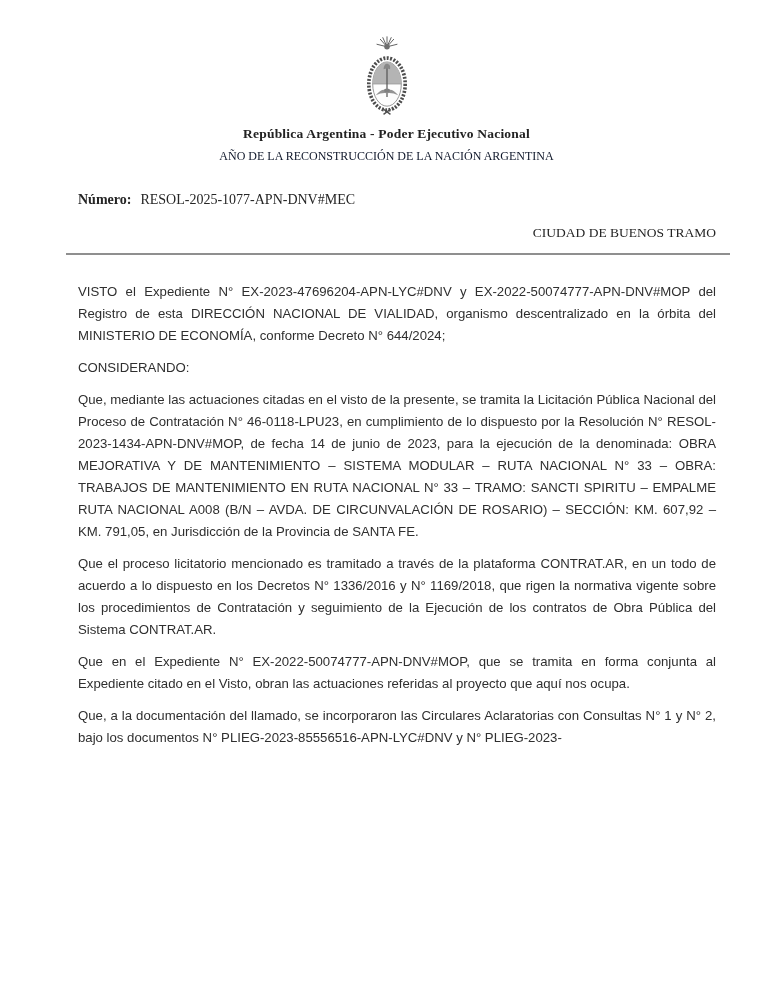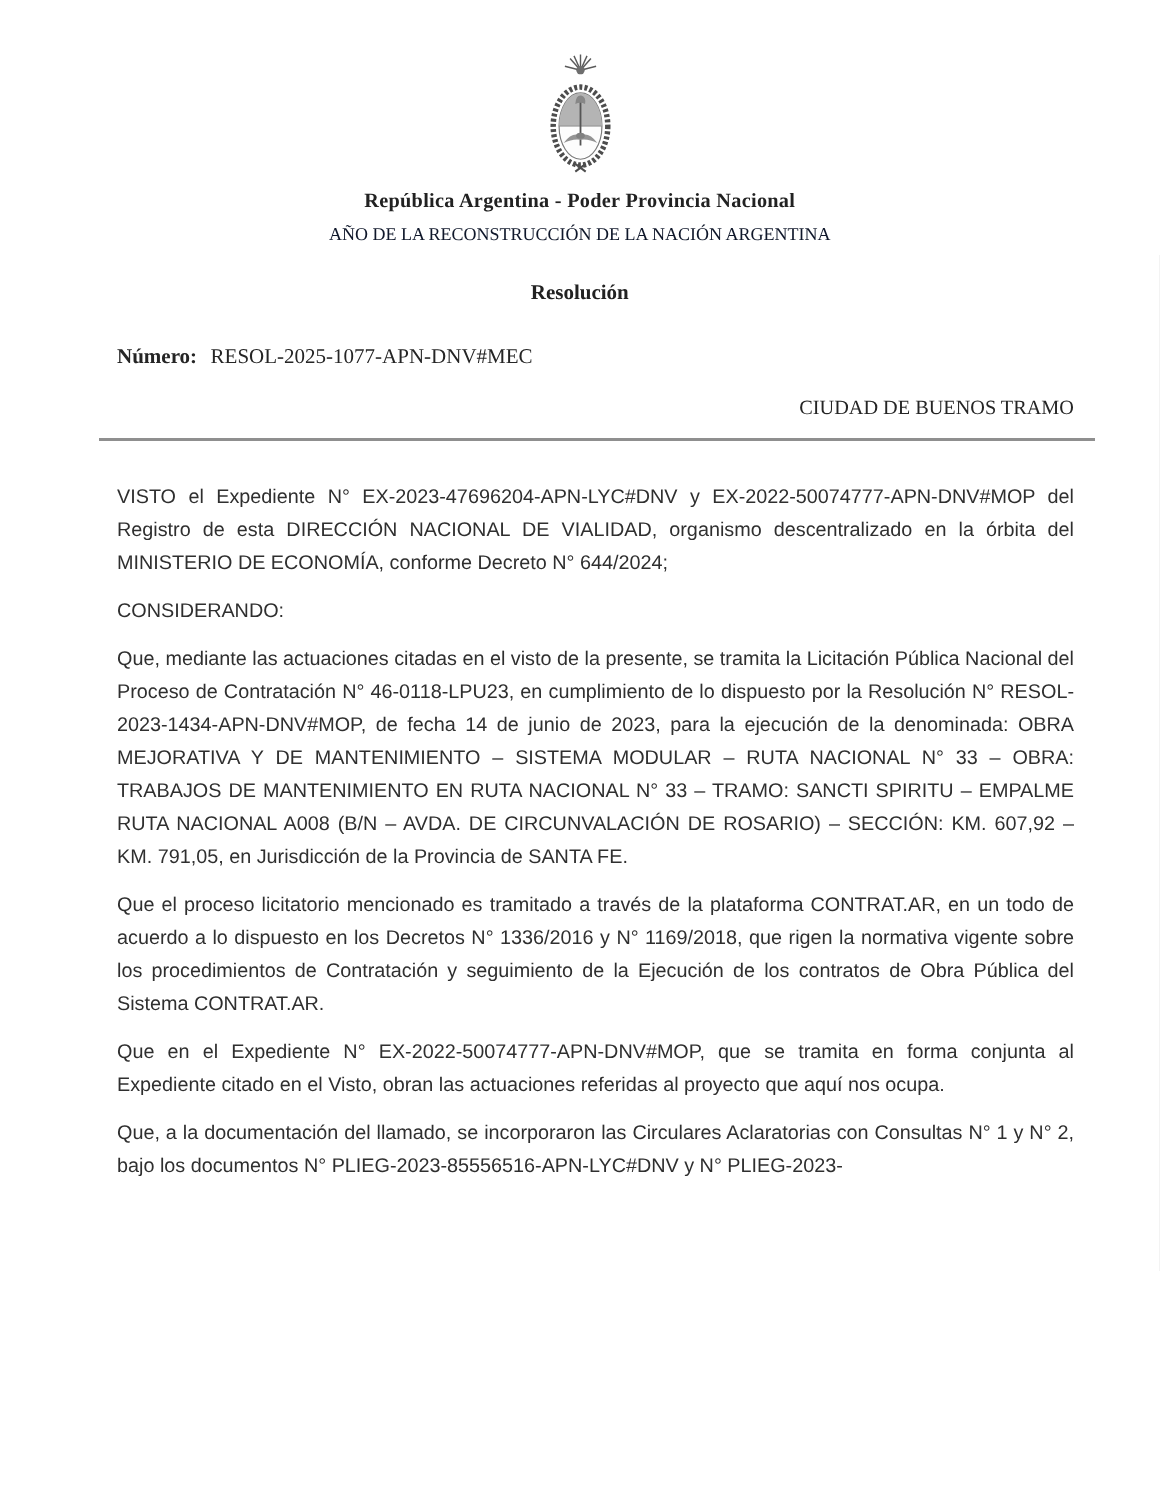--- a/index.html
+++ b/index.html
@@ -107,23 +107,22 @@
         <line x1="30" y1="36" x2="30" y2="72" stroke="#555" stroke-width="1.4"></line>
 
         <path d="M26,40 Q26.5,33 30.5,33.5 Q34.5,34.5 33.5,40 Q30,38.2 26,40 Z" fill="#878787"></path>
 
         <path d="M17,70 Q24,61 30,64.5 Q36,61 43,70 Q36,66.5 30,67.5 Q24,66.5 17,70 Z" fill="#949494"></path>
         <ellipse cx="30" cy="64.5" rx="3.4" ry="2.3" fill="#808080"></ellipse>
 
         <path d="M26,86 L34,92 M34,86 L26,92" stroke="#4d4d4d" stroke-width="1.6"></path>
       </svg>
     </div>
-    <div class="org-line">República Argentina - Poder Provincia Nacional</div>
+    <div class="org-line">República Argentina - Poder Ejecutivo Nacional</div>
     <div class="year-line">AÑO DE LA RECONSTRUCCIÓN DE LA NACIÓN ARGENTINA</div>
-    <div class="doc-type">Resolución</div>
   </header>
 
   <div class="number-row serif-block">
     <span class="lbl">Número:</span><span>RESOL-2025-1077-APN-DNV#MEC</span>
   </div>
 
   <div class="place-date serif-block">
     <div>CIUDAD DE BUENOS TRAMO</div>
   </div>
 

